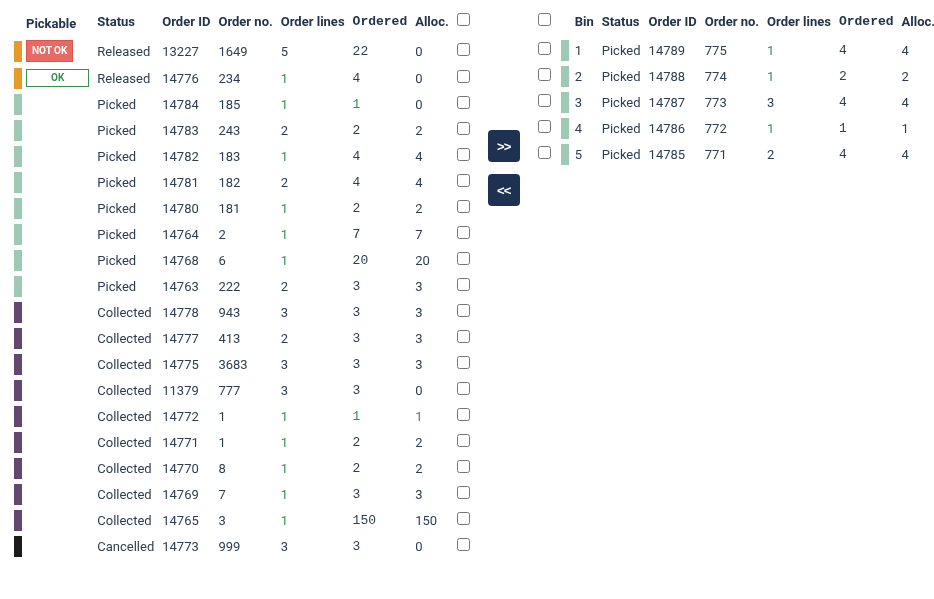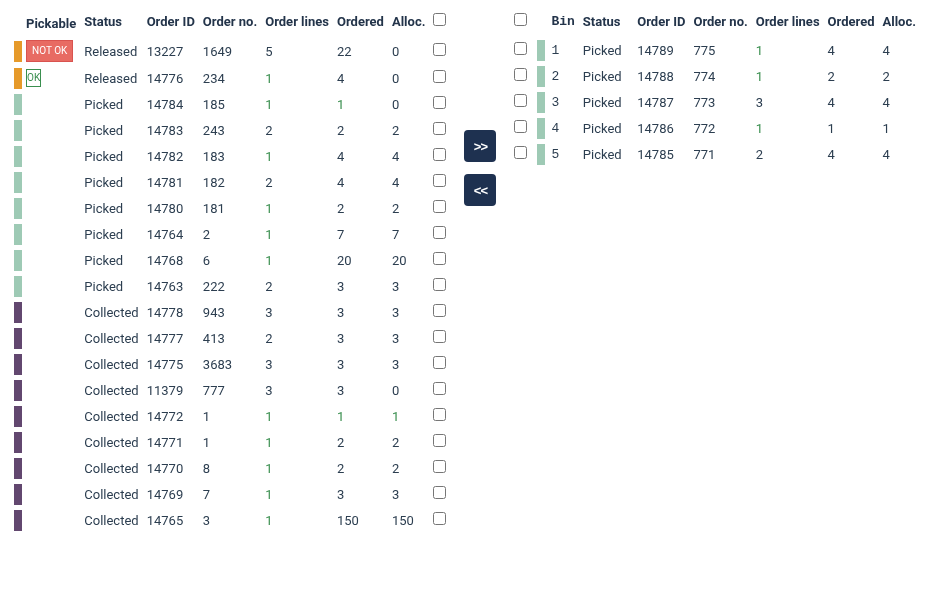--- a/index.html
+++ b/index.html
@@ -36,36 +36,36 @@
       display: block;
     }
     .c-orange { background: #e69a2a; }
     .c-green  { background: #9ecab5; }
     .c-purple { background: #62476f; }
     .c-black  { background: #1c1c1c; }
     .pickable-cell { width: 60px; padding: 3px 4px; }
     .badge {
       display: inline-block;
       font-size: 10px;
-      font-weight: 400;
+      font-weight: 700;
       padding: 3px 5px;
       border: 1px solid transparent;
       line-height: 1;
       text-align: right;
     }
     .badge-notok { background: #e86b63; border-color: #d9534f; color: #fff; padding: 5px 5px; }
-    .badge-ok    { background: #fff; border-color: #3a8f4f; color: #3a8f4f; padding: 3px 0; }
+    .badge-ok    { background: #fff; border-color: #3a8f4f; color: #3a8f4f; padding: 3px 24px; }
     .w-status     { width: 64px; }
     .w-orderid    { width: 50px; }
     .w-orderno    { width: 60px; }
     .w-orderlines { width: 68px; }
-    .w-ordered    { width: 52px; }
+    .w-ordered    { width: 52px; font-family: Liberation Mono, monospace; }
     .w-alloc      { width: 40px; }
     .w-chk        { width: 20px; }
-    .w-bin        { width: 25px; font-family: Liberation Mono, monospace; }
+    .w-bin        { width: 25px; }
     .txt-green { color: #3a8f4f; }
     input[type="checkbox"] {
       width: 13px; height: 13px;
       margin: 0;
       accent-color: #23344a;
       cursor: pointer;
     }
     .arrows {
       display: flex;
       flex-direction: column;
@@ -350,20 +350,33 @@
           </td>
           <td class="pickable-cell"></td>
           <td class="w-status">Collected</td>
           <td class="w-orderid">14765</td>
           <td class="w-orderno">3</td>
           <td class="w-orderlines txt-green">1</td>
           <td class="w-ordered">150</td>
           <td class="w-alloc">150</td>
           <td class="w-chk"><input type="checkbox" style=""></td>
         </tr>
+        <tr>
+          <td class="color-cell">
+            <span class="color-box c-black"></span>
+          </td>
+          <td class="pickable-cell"></td>
+          <td class="w-status">Cancelled</td>
+          <td class="w-orderid">14773</td>
+          <td class="w-orderno">999</td>
+          <td class="w-orderlines">3</td>
+          <td class="w-ordered">3</td>
+          <td class="w-alloc">0</td>
+          <td class="w-chk"><input type="checkbox" style=""></td>
+        </tr>
       </tbody>
   </table>
 
   <div class="arrows">
     <button class="arrow-btn">&gt;&gt;</button>
     <button class="arrow-btn">&lt;&lt;</button>
   </div>
 
   <table>
     <thead>

